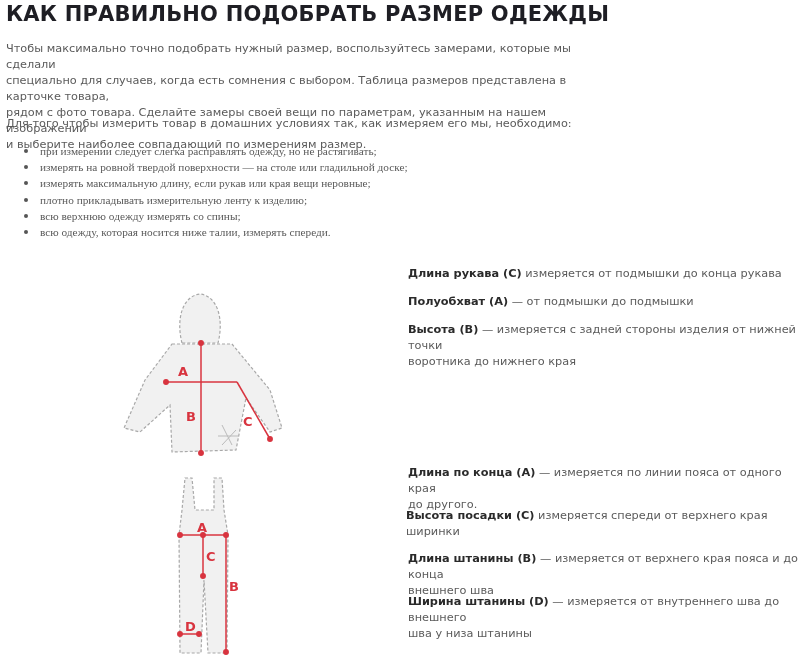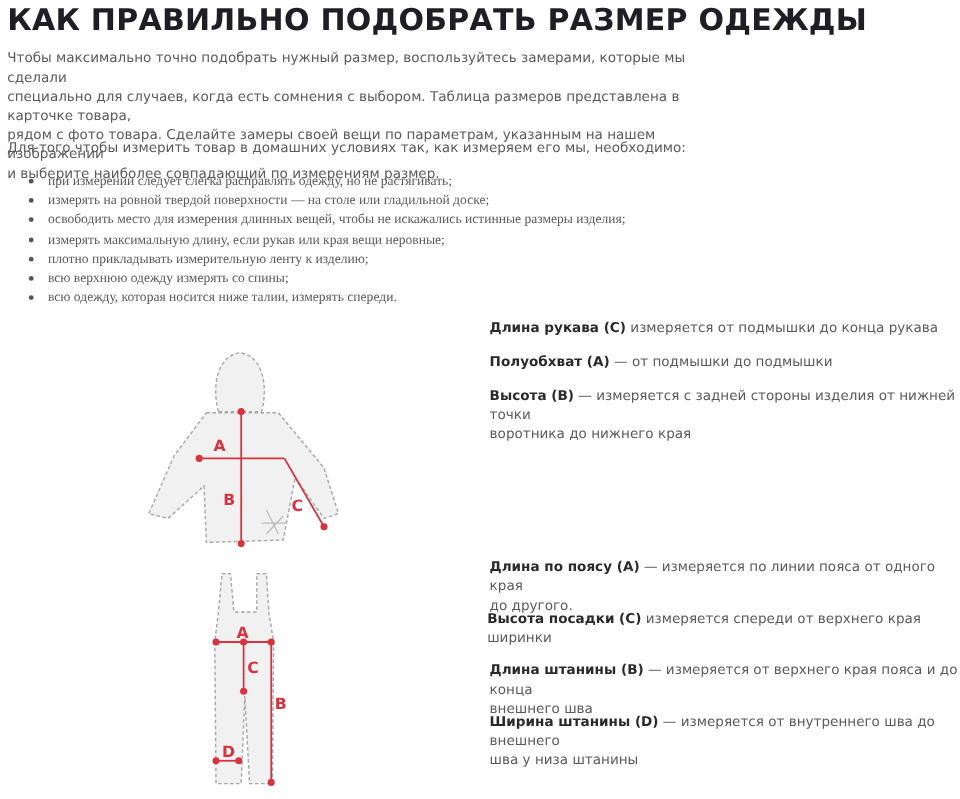--- a/index.html
+++ b/index.html
@@ -6,21 +6,21 @@
   body {
     width: 800px; height: 666px; overflow: hidden;
     background: #ffffff;
     font-family: "DejaVu Sans", sans-serif;
     color: #555;
     position: relative;
   }
   .title {
     position: absolute; left: 6px; top: 2px;
     font-family: "DejaVu Sans", sans-serif;
-    font-weight: bold; font-size: 25px; letter-spacing: 0.2px;
+    font-weight: bold; font-size: 21px; letter-spacing: 0.2px;
     color: #1e1e24; margin: 0;
   }
   .intro {
     position: absolute; left: 6px; top: 41px; width: 600px;
     font-size: 11.3px; line-height: 16px; color: #5a5a5a;
   }
   .lead {
     position: absolute; left: 6px; top: 116px;
     font-size: 11.3px; line-height: 16px; color: #5a5a5a;
   }
@@ -53,21 +53,20 @@
   <div>специально для случаев, когда есть сомнения с выбором. Таблица размеров представлена в карточке товара,</div>
   <div>рядом с фото товара. Сделайте замеры своей вещи по параметрам, указанным на нашем изображении</div>
   <div>и выберите наиболее совпадающий по измерениям размер.</div>
 </div>
 
 <div class="lead">Для того чтобы измерить товар в домашних условиях так, как измеряем его мы, необходимо:</div>
 
 <ul class="rules">
   <li><span class="dot"></span><span>при измерении следует слегка расправлять одежду, но не растягивать;</span></li>
   <li><span class="dot"></span><span>измерять на ровной твердой поверхности — на столе или гладильной доске;</span></li>
-  <li><span class="dot"></span><span>освободить место для измерения длинных вещей, чтобы не искажались истинные размеры изделия;</span></li>
   <li><span class="dot"></span><span>измерять максимальную длину, если рукав или края вещи неровные;</span></li>
   <li><span class="dot"></span><span>плотно прикладывать измерительную ленту к изделию;</span></li>
   <li><span class="dot"></span><span>всю верхнюю одежду измерять со спины;</span></li>
   <li><span class="dot"></span><span>всю одежду, которая носится ниже талии, измерять спереди.</span></li>
 </ul>
 
 <svg class="fig" style="left:100px;top:280px" width="200" height="185" viewBox="0 0 200 185">
   <g fill="#f1f1f1" stroke="#a8a8a8" stroke-width="1.2" stroke-dasharray="3,2">
     <path d="M82,63 C76,40 82,16 100,14 C118,16 124,40 118,63 Z"></path>
     <path d="M72,64 L132,64 L170,110 L182,148 L170,152 L146,118 L136,170 L72,172 L70,125 L40,152 L24,148 L45,100 Z"></path>
@@ -121,21 +120,21 @@
 </div>
 <div class="desc" style="left:408px;top:294px">
   <b>Полуобхват (А)</b><span> — от подмышки до подмышки</span>
 </div>
 <div class="desc" style="left:408px;top:322px">
   <b>Высота (В)</b><span> — измеряется с задней стороны изделия от нижней точки</span><br>
   <span>воротника до нижнего края</span>
 </div>
 
 <div class="desc" style="left:408px;top:465px">
-  <b>Длина по поясу (А)</b><span> — измеряется по линии пояса от одного края</span><br>
+  <b>Длина по конца (А)</b><span> — измеряется по линии пояса от одного края</span><br>
   <span>до другого.</span>
 </div>
 <div class="desc" style="left:406px;top:508px">
   <b>Высота посадки (С)</b><span> измеряется спереди от верхнего края ширинки</span><br>
 </div>
 <div class="desc" style="left:408px;top:551px">
   <b>Длина штанины (В)</b><span> — измеряется от верхнего края пояса и до конца</span><br>
   <span>внешнего шва</span>
 </div>
 <div class="desc" style="left:408px;top:594px">

